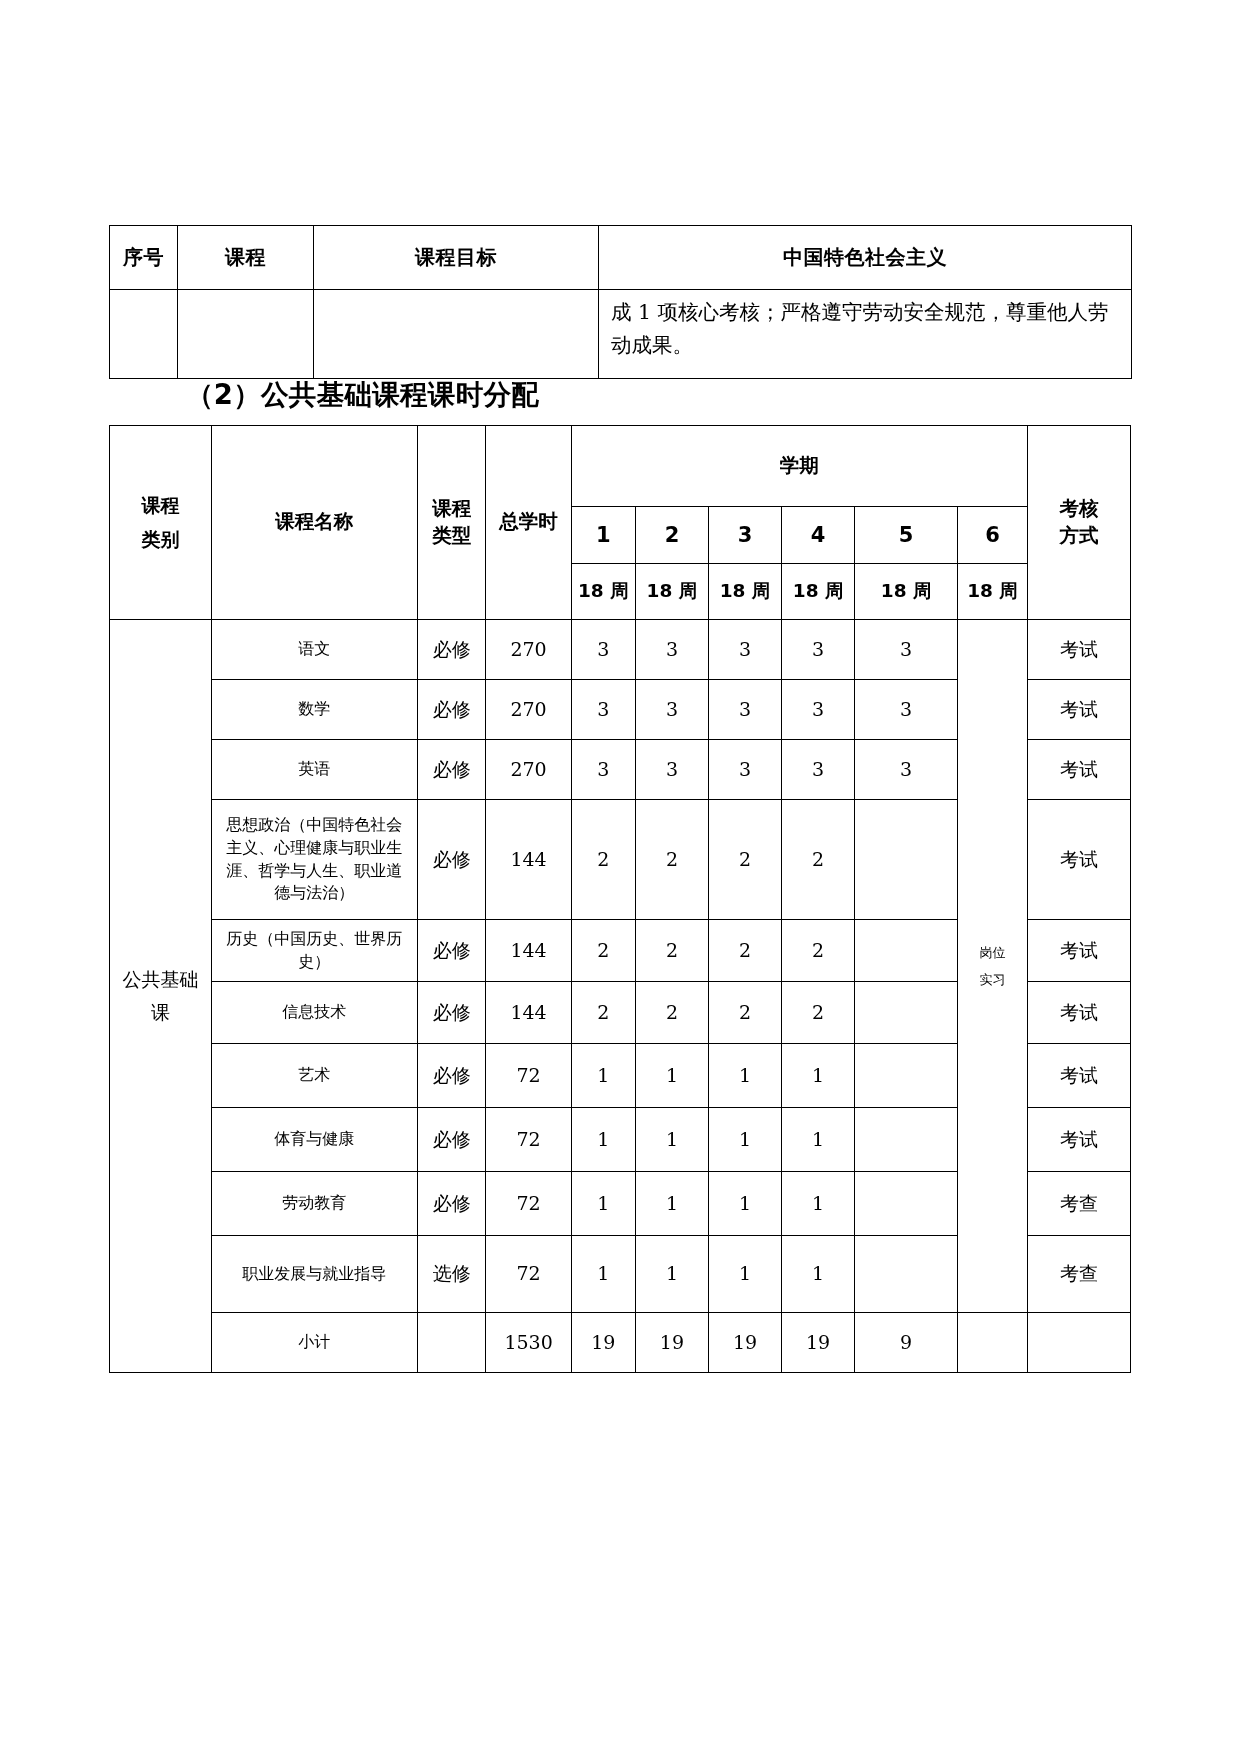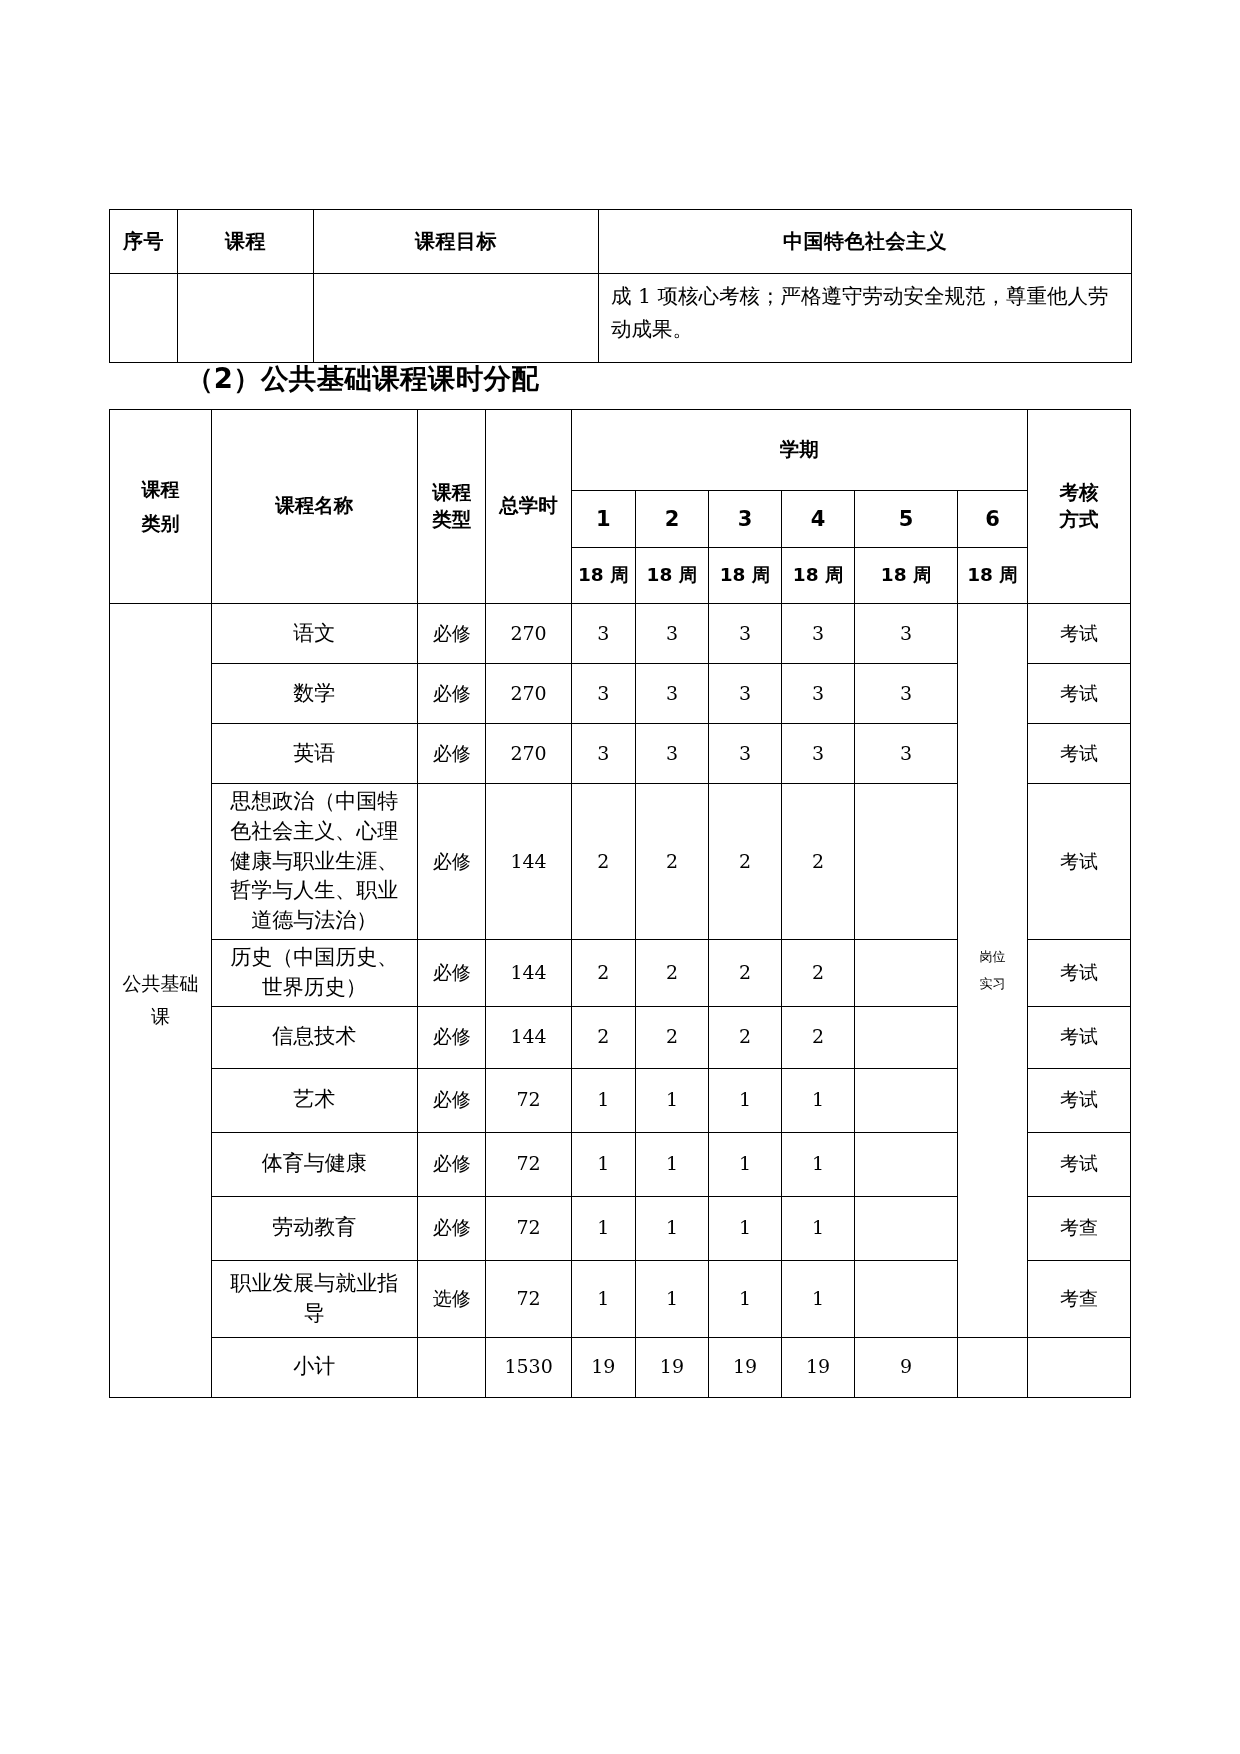--- a/index.html
+++ b/index.html
@@ -10,21 +10,21 @@
   body {
     width: 1240px;
     height: 1754px;
     position: relative;
     font-family: "DejaVu Serif", "Liberation Serif", serif;
     color: #000000;
     -webkit-font-smoothing: antialiased;
   }
   .page {
     position: absolute;
-    left: 0; top: 0;
+    left: 0; top: 16px;
     width: 1240px;
     height: 1298px;
     box-sizing: border-box;
   }
 
   
   table {
     border-collapse: collapse;
     table-layout: fixed;
   }
@@ -103,21 +103,21 @@
     font-weight: bold;
     font-size: 18.5px;
     white-space: nowrap;
   }
   .alloc-table .cat-cell {
     font-size: 19px;
     line-height: 1.75;
     vertical-align: middle;
   }
   .alloc-table .name-cell {
-    font-size: 21px;
+    font-size: 16px;
     padding: 3px 8px;
     line-height: 1.42;
   }
   .alloc-table .name-cell.multi {
     text-align: center;
   }
   .alloc-table .num-cell {
     font-size: 19px;
   }
   .alloc-table .intern-cell {

